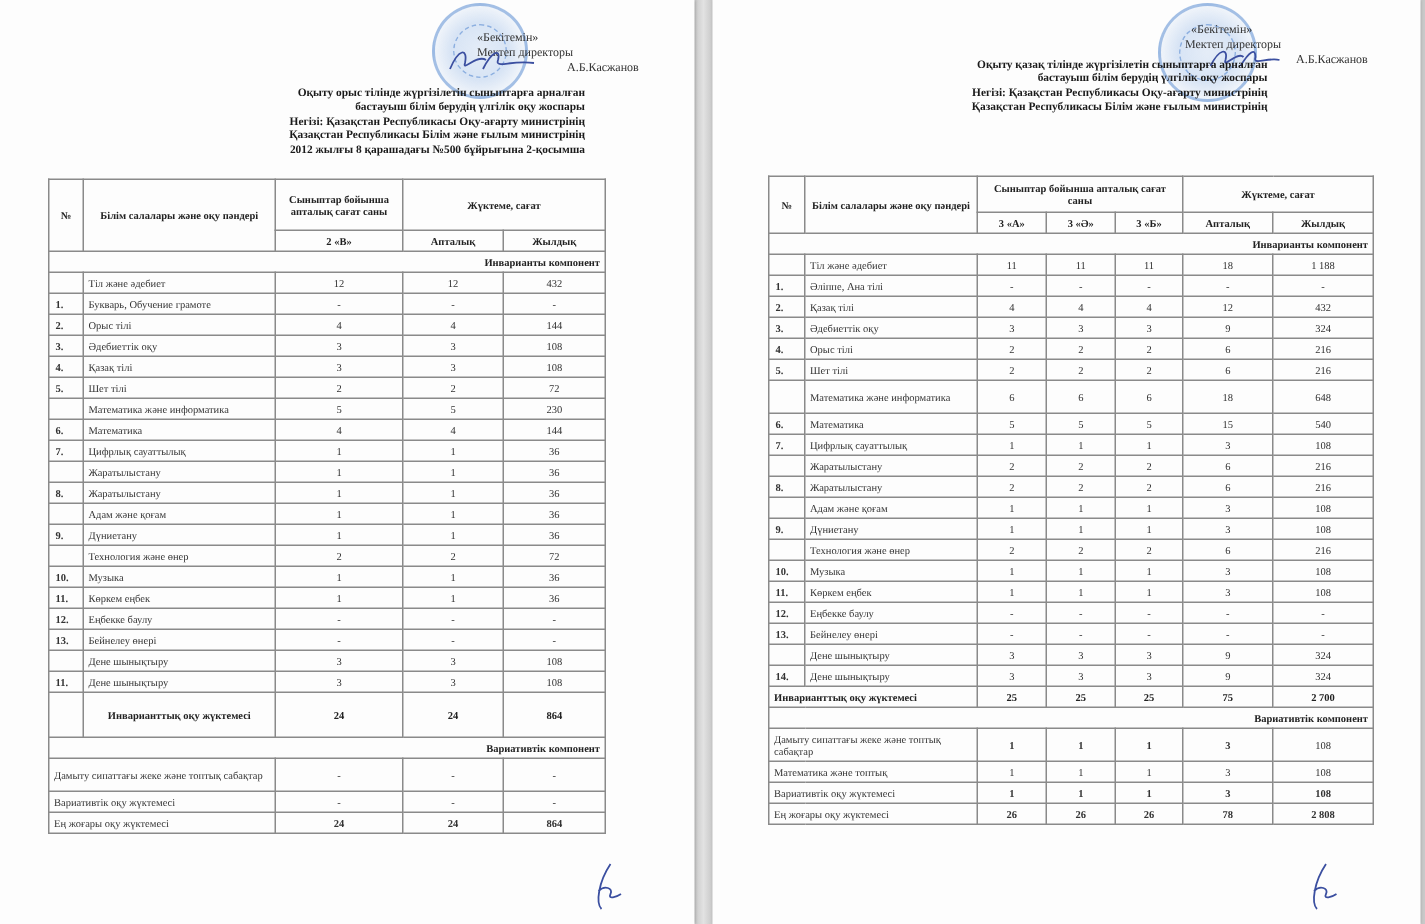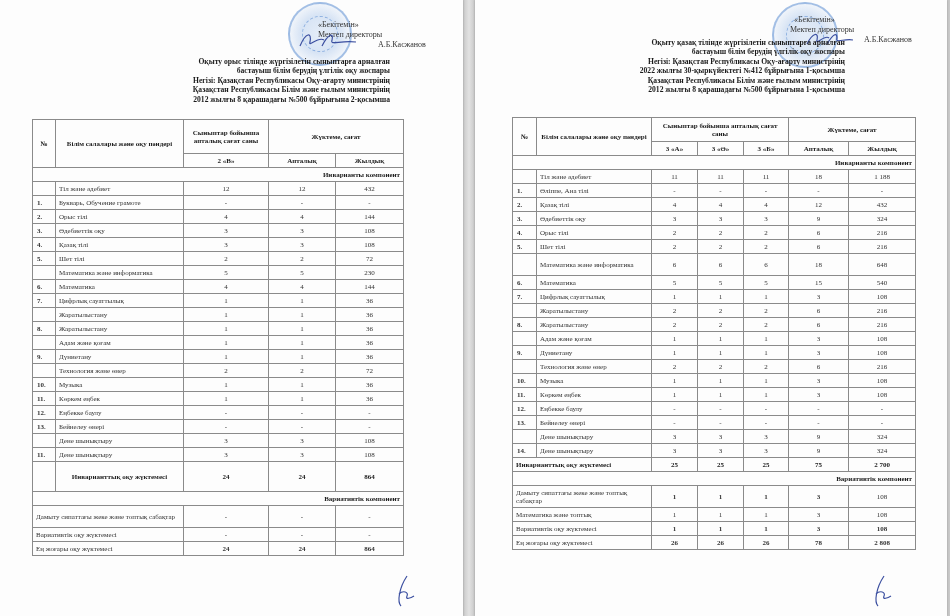--- a/index.html
+++ b/index.html
@@ -284,23 +284,21 @@
     <div class="line" style="padding-left:18px">Мектеп директоры</div>
     <div class="line" style="padding-left:92px">А.Б.Касжанов</div>
   </div>
   <svg class="signature" style="left:330px;top:30px" width="50" height="18">
     <path class="sig-stroke" d="M2 14 C8 2, 14 2, 12 10 C10 16, 20 4, 24 8 M22 14 C28 4, 32 2, 32 8 C30 14, 40 8, 48 10"></path>
   </svg>
   <div class="heading" id="heading-right">
     <div>Оқыту қазақ тілінде жүргізілетін сыныптарға арналған</div>
     <div>бастауыш білім берудің үлгілік оқу жоспары</div>
     <div>Негізі: Қазақстан Республикасы Оқу-ағарту министрінің</div>
-    <div>2022 жылғы 30-қыркүйектегі  №412 бұйрығына 1-қосымша</div>
     <div>Қазақстан Республикасы Білім және ғылым министрінің</div>
-    <div>2012 жылғы 8 қарашадағы №500 бұйрығына 1-қосымша</div>
   </div>
   <table class="plan" id="table-right">
     <colgroup>
         <col style="width:24px">
         <col style="width:115px">
         <col style="width:46px">
         <col style="width:46px">
         <col style="width:45px">
         <col style="width:60px">
         <col style="width:67px">

